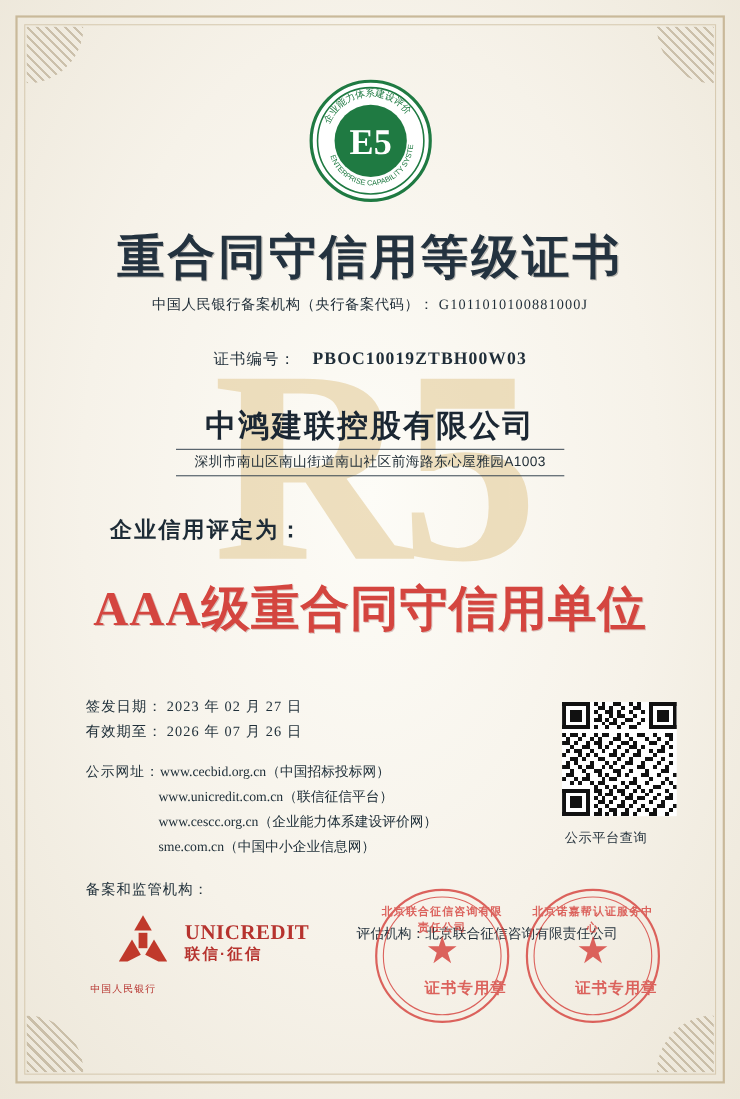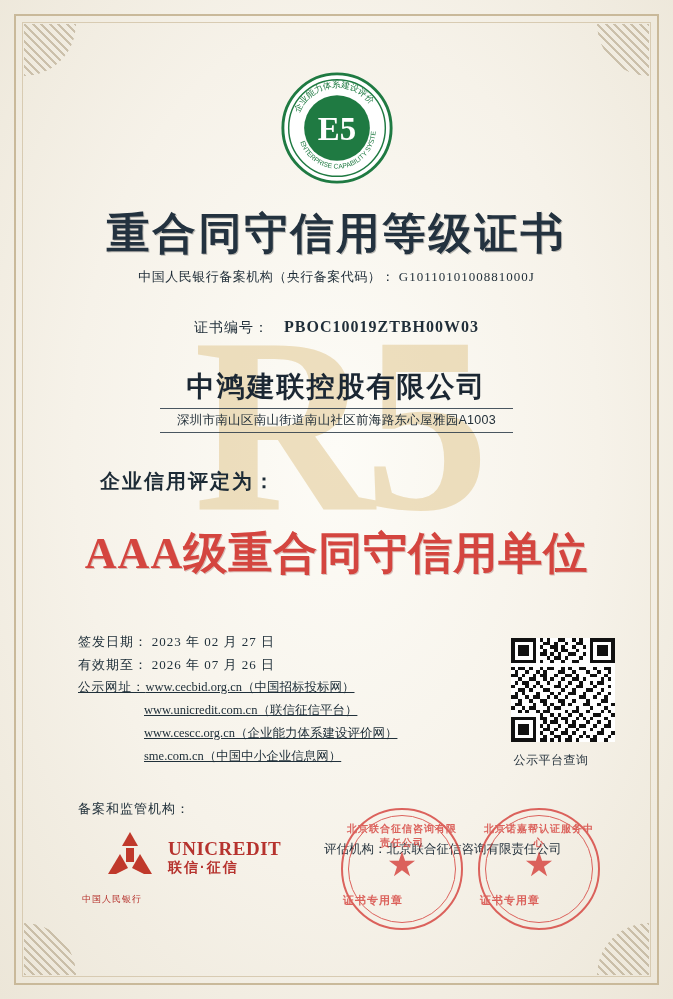--- a/index.html
+++ b/index.html
@@ -142,21 +142,21 @@
   }
 
   
   .details{
     position:absolute;left:78px;top:630px;
     font-size:13px;color:#20303a;line-height:23px;
   }
   .details .row{white-space:nowrap;}
   .details .k{letter-spacing:1px;}
   .details .v{font-family:"Liberation Serif", serif;letter-spacing:1px;}
-  .urls{margin-top:0;text-decoration:underline;}
+  .urls{margin-top:14px;}
   .urls .row{font-size:12.5px;}
   .urls .u{font-family:"Liberation Serif", serif;}
 
   
   .qrbox{
     position:absolute;right:82px;top:638px;
     width:80px;text-align:center;
   }
   .qr{
     width:104px;height:104px;
@@ -202,22 +202,22 @@
     opacity:.82;
   }
   .stamp .ring{
     position:absolute;inset:5px;border-radius:50%;border:1px solid #d6433e;
   }
   .stamp .star{
     position:absolute;left:50%;top:46%;transform:translate(-50%,-50%);
     font-size:34px;color:#d6433e;line-height:1;
   }
   .stamp .cap{
-    position:absolute;left:0;right:0;bottom:20px;text-align:left;
-    font-size:11px;font-weight:700;letter-spacing:1px;
+    position:absolute;left:0;right:0;bottom:20px;text-align:right;
+    font-size:14px;font-weight:700;letter-spacing:1px;
   }
   .stamp .arc{
     position:absolute;left:0;right:0;top:12px;text-align:center;
     font-size:10px;letter-spacing:1px;font-weight:700;
   }
   .stamp1{left:341px;top:808px;}
   .stamp2{left:478px;top:808px;}
 </style>
 </head>
 <body>

